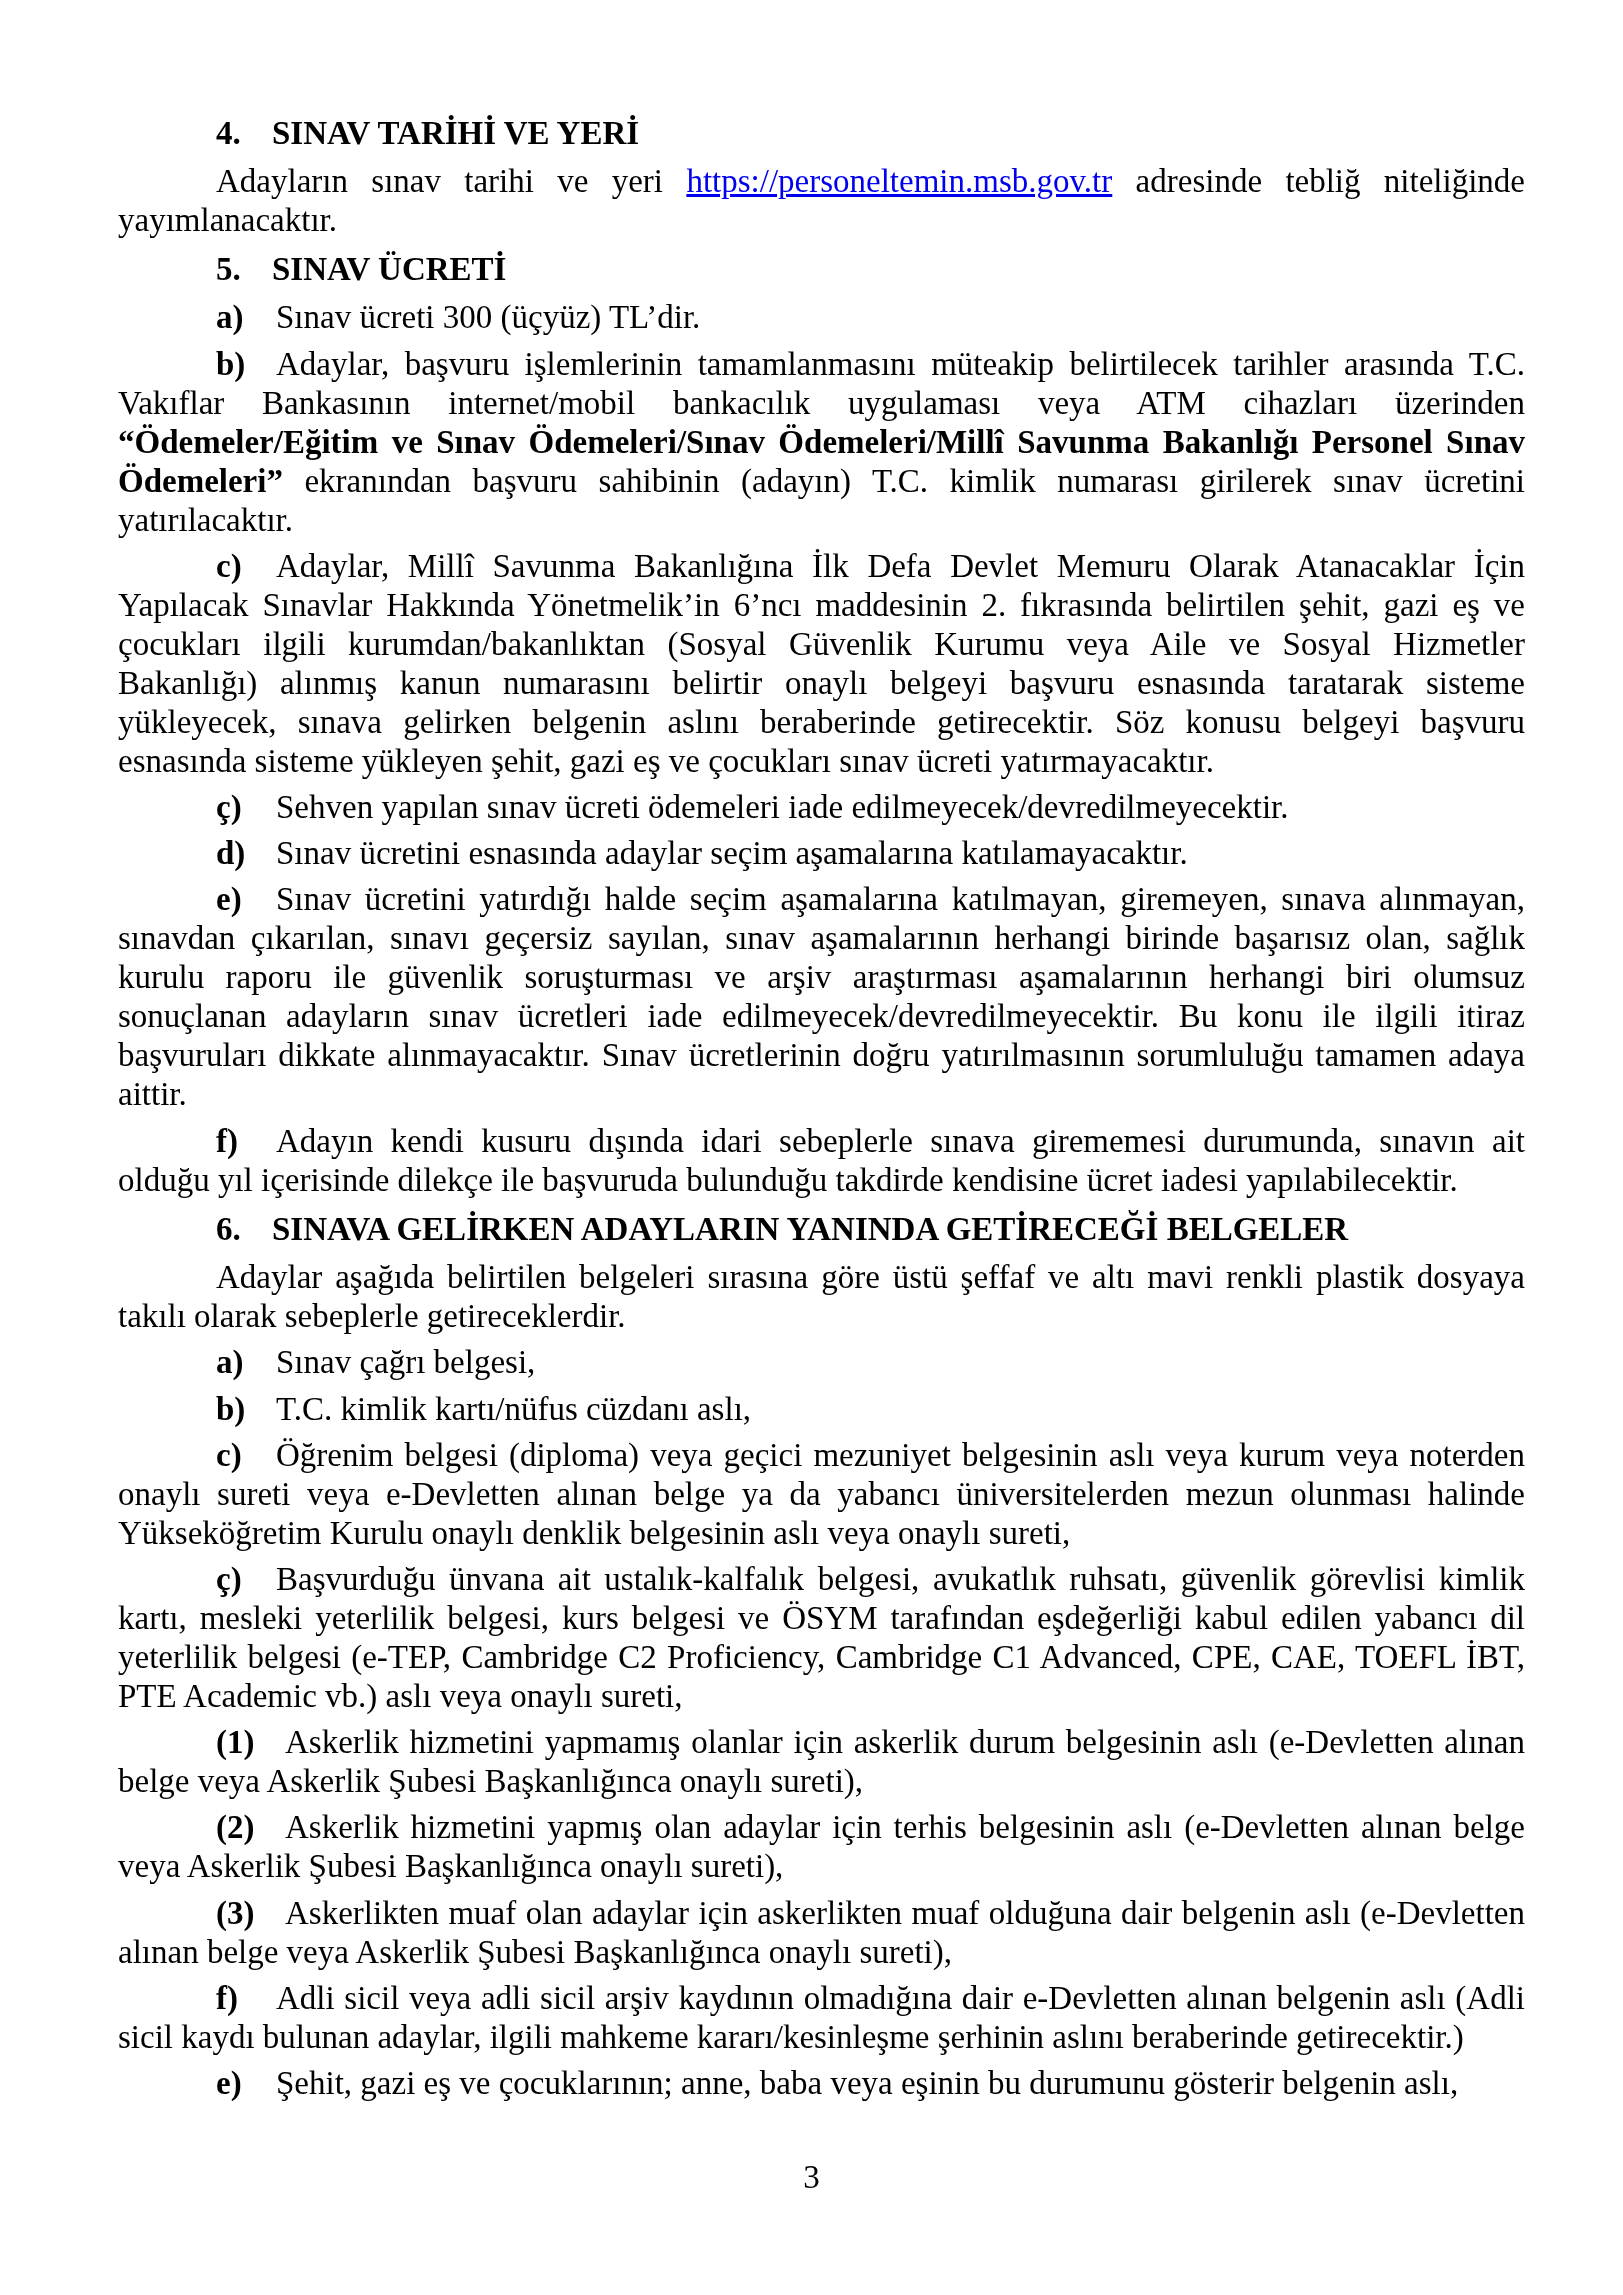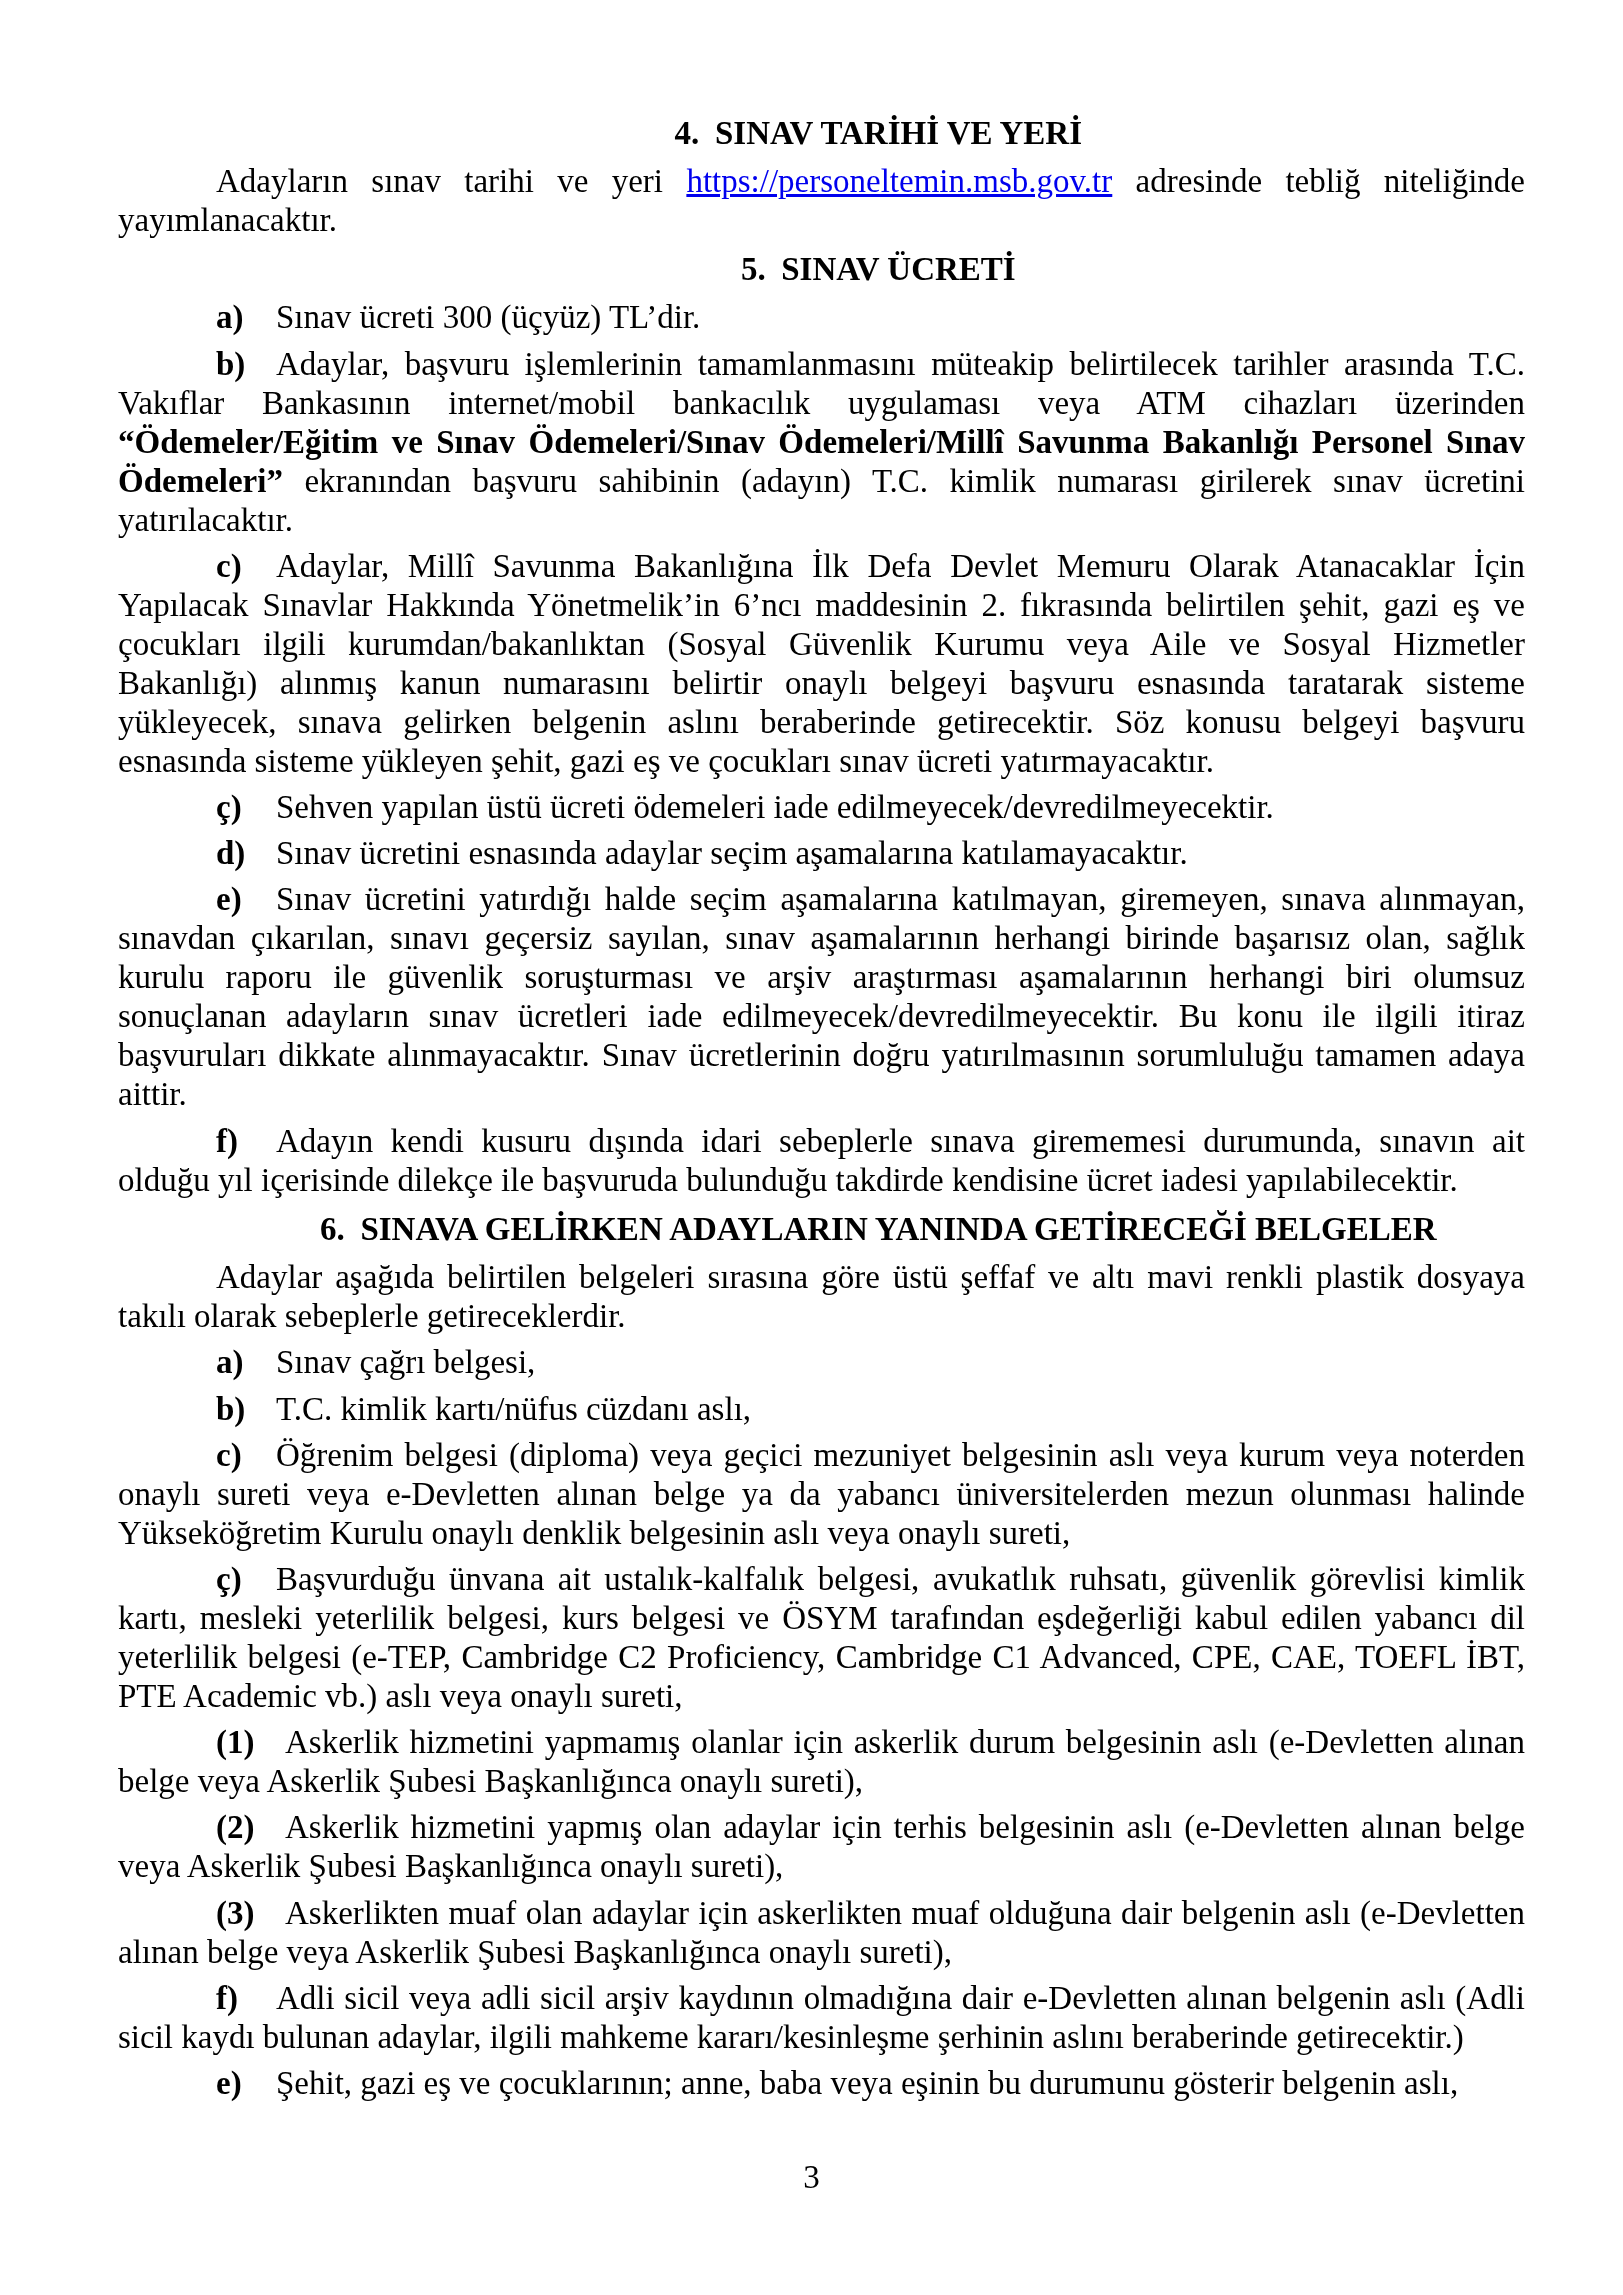--- a/index.html
+++ b/index.html
@@ -21,21 +21,21 @@
   p.para {
     margin: 0 0 7.2px 0;
     font-size: 33px;
     line-height: 39px;
     text-align: justify;
     text-indent: 98px;
   }
   p.heading {
     margin: 10.5px 0 9.2px 0;
     font-weight: bold;
-    text-align: center;
+    text-align: left;
   }
   .mk {
     font-weight: bold;
     display: inline-block;
     min-width: 60px;
     text-indent: 0;
   }
   .heading .mk { min-width: 56px; }
   .mk.num { min-width: 69px; }
   .b { font-weight: bold; }
@@ -65,21 +65,21 @@
     <p class="para"><span><span>Adayların sınav tarihi ve yeri </span><a class="link" href="#">https://personeltemin.msb.gov.tr</a><span> adresinde tebliğ niteliğinde yayımlanacaktır.</span></span></p>
 
     <p class="para heading"><span class="mk">5.</span><span>SINAV ÜCRETİ</span></p>
 
     <p class="para"><span class="mk">a)</span><span><span>Sınav ücreti 300 (üçyüz) TL’dir.</span></span></p>
 
     <p class="para"><span class="mk">b)</span><span><span>Adaylar, başvuru işlemlerinin tamamlanmasını müteakip belirtilecek tarihler arasında T.C. Vakıflar Bankasının internet/mobil bankacılık uygulaması veya ATM cihazları üzerinden </span><span class="b">“Ödemeler/Eğitim ve Sınav Ödemeleri/Sınav Ödemeleri/Millî Savunma Bakanlığı Personel Sınav Ödemeleri”</span><span> ekranından başvuru sahibinin (adayın) T.C. kimlik numarası girilerek sınav ücretini yatırılacaktır.</span></span></p>
 
     <p class="para"><span class="mk">c)</span><span><span>Adaylar, Millî Savunma Bakanlığına İlk Defa Devlet Memuru Olarak Atanacaklar İçin Yapılacak Sınavlar Hakkında Yönetmelik’in 6’ncı maddesinin 2. fıkrasında belirtilen şehit, gazi eş ve çocukları ilgili kurumdan/bakanlıktan (Sosyal Güvenlik Kurumu veya Aile ve Sosyal Hizmetler Bakanlığı) alınmış kanun numarasını belirtir onaylı belgeyi başvuru esnasında taratarak sisteme yükleyecek, sınava gelirken belgenin aslını beraberinde getirecektir. Söz konusu belgeyi başvuru esnasında sisteme yükleyen şehit, gazi eş ve çocukları sınav ücreti yatırmayacaktır.</span></span></p>
 
-    <p class="para"><span class="mk">ç)</span><span><span>Sehven yapılan üstü ücreti ödemeleri iade edilmeyecek/devredilmeyecektir.</span></span></p>
+    <p class="para"><span class="mk">ç)</span><span><span>Sehven yapılan sınav ücreti ödemeleri iade edilmeyecek/devredilmeyecektir.</span></span></p>
 
     <p class="para"><span class="mk">d)</span><span><span>Sınav ücretini esnasında adaylar seçim aşamalarına katılamayacaktır.</span></span></p>
 
     <p class="para"><span class="mk">e)</span><span><span>Sınav ücretini yatırdığı halde seçim aşamalarına katılmayan, giremeyen, sınava alınmayan, sınavdan çıkarılan, sınavı geçersiz sayılan, sınav aşamalarının herhangi birinde başarısız olan, sağlık kurulu raporu ile güvenlik soruşturması ve arşiv araştırması aşamalarının herhangi biri olumsuz sonuçlanan adayların sınav ücretleri iade edilmeyecek/devredilmeyecektir. Bu konu ile ilgili itiraz başvuruları dikkate alınmayacaktır. Sınav ücretlerinin doğru yatırılmasının sorumluluğu tamamen adaya aittir.</span></span></p>
 
     <p class="para"><span class="mk">f)</span><span><span>Adayın kendi kusuru dışında idari sebeplerle sınava girememesi durumunda, sınavın ait olduğu yıl içerisinde dilekçe ile başvuruda bulunduğu takdirde kendisine ücret iadesi yapılabilecektir.</span></span></p>
 
     <p class="para heading"><span class="mk">6.</span><span>SINAVA GELİRKEN ADAYLARIN YANINDA GETİRECEĞİ BELGELER</span></p>
 
     <p class="para"><span><span>Adaylar aşağıda belirtilen belgeleri sırasına göre üstü şeffaf ve altı mavi renkli plastik dosyaya takılı olarak sebeplerle getireceklerdir.</span></span></p>

